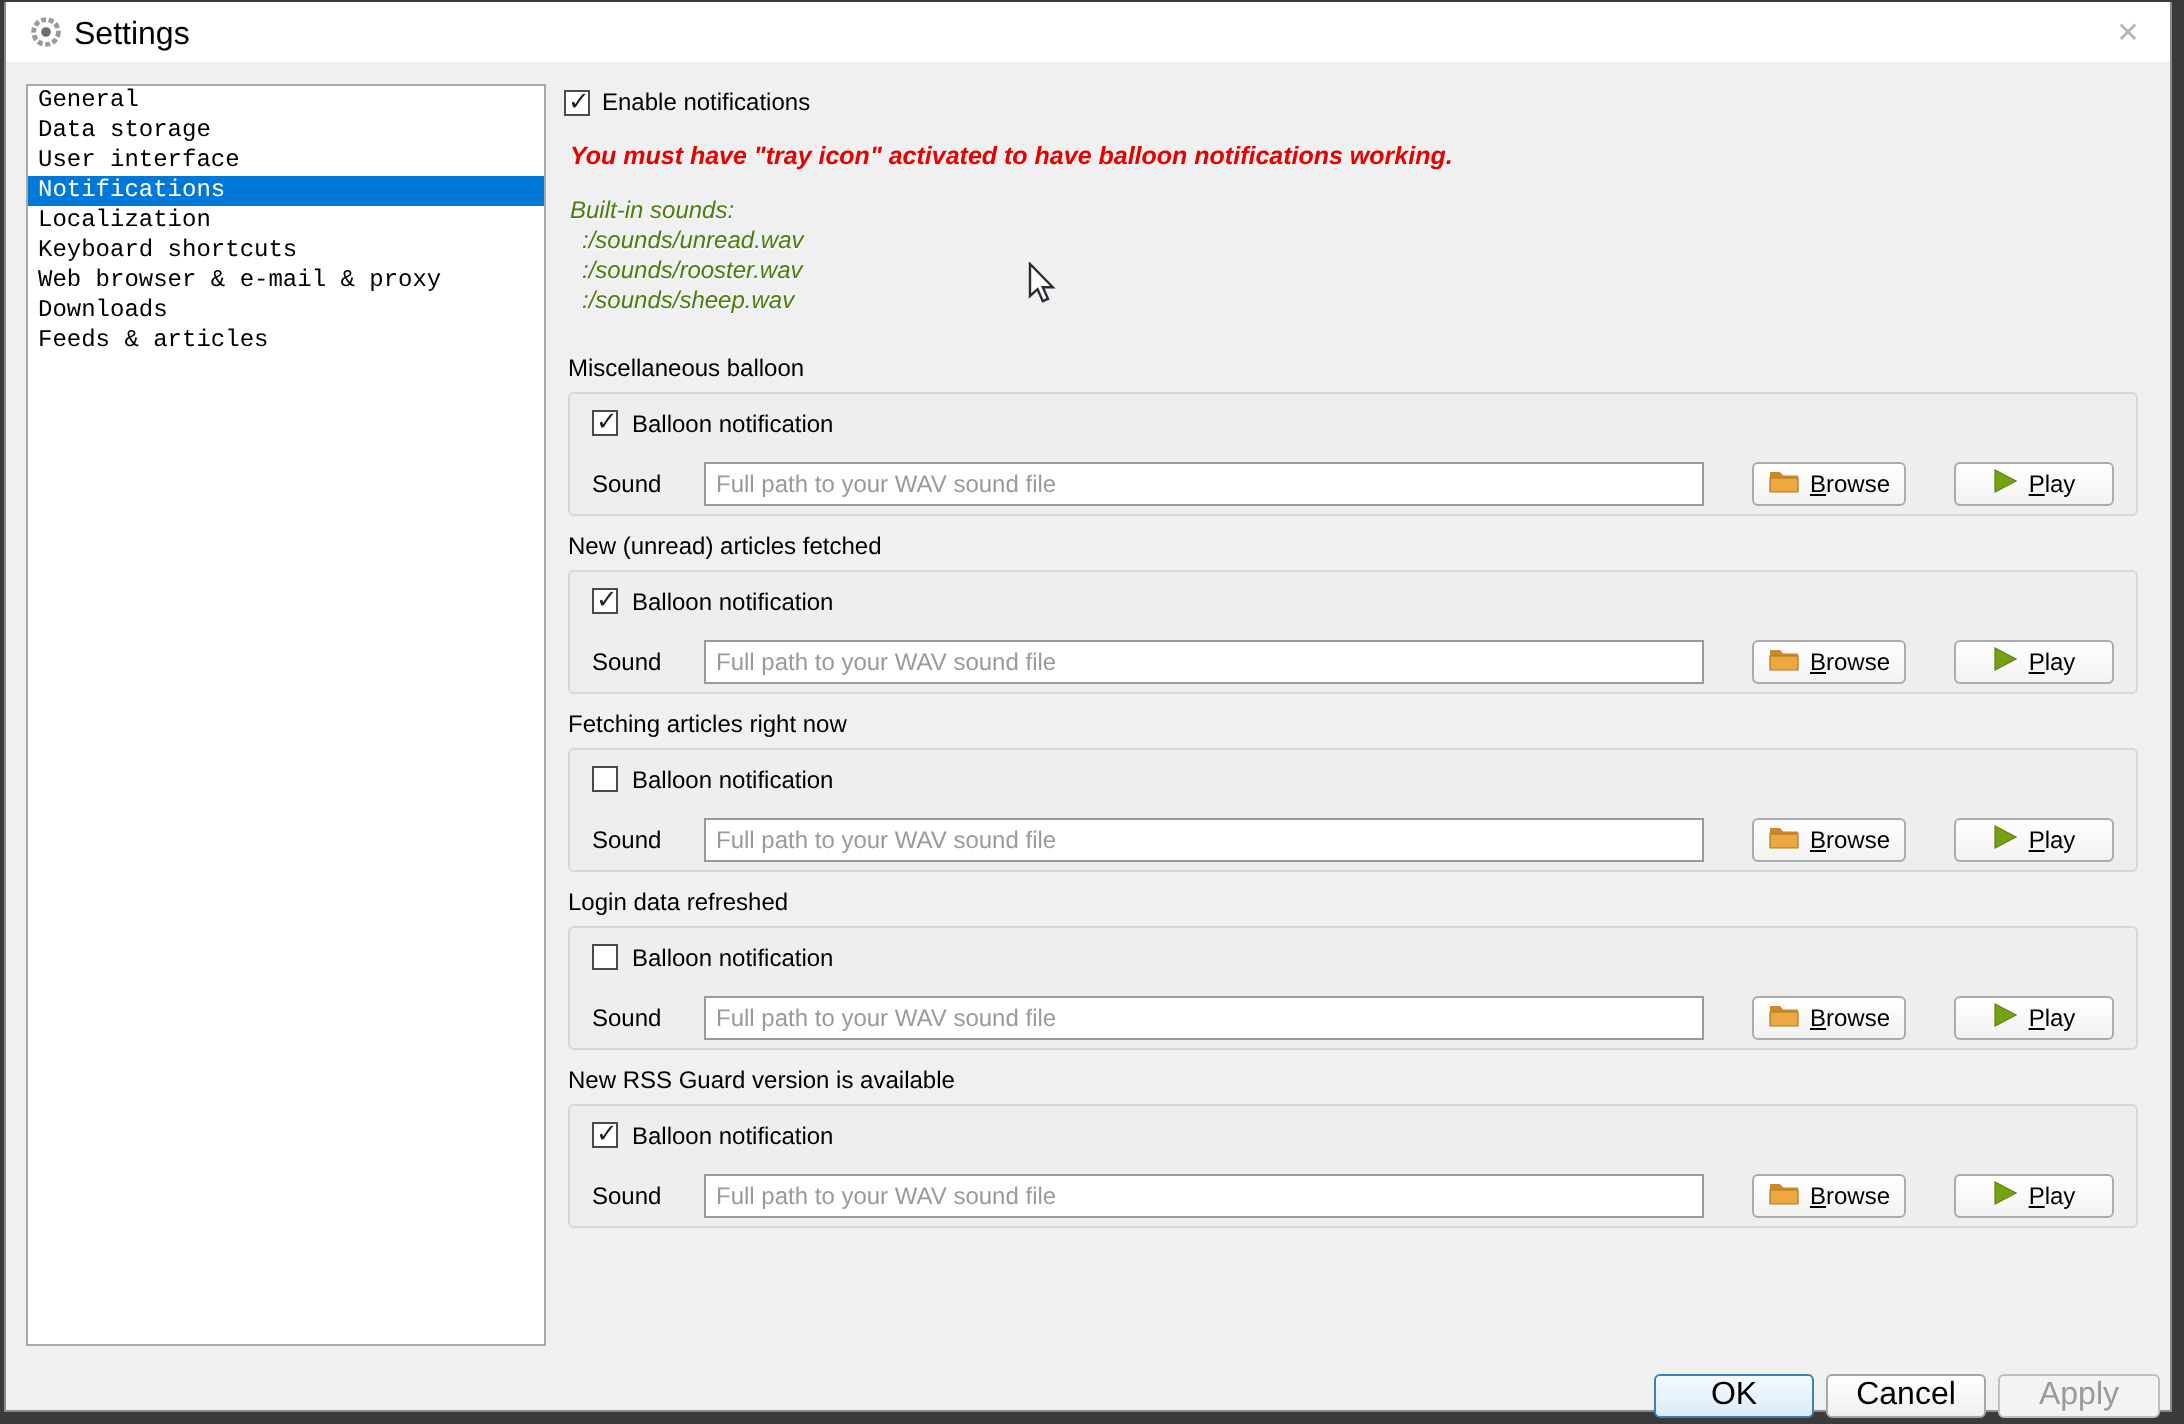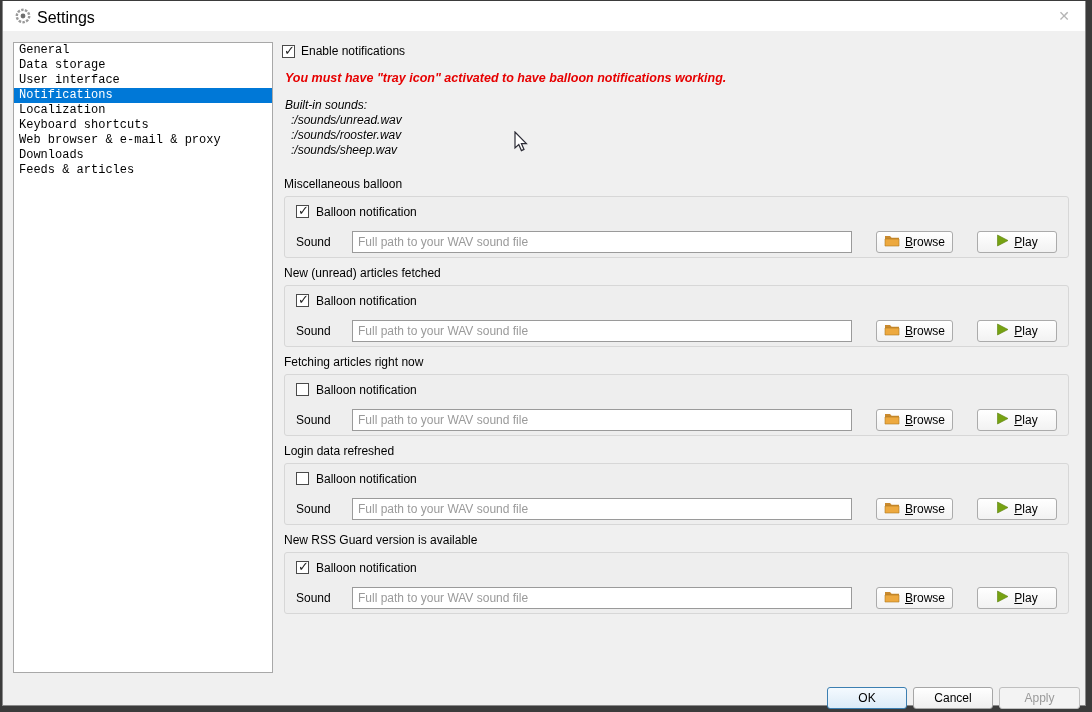--- a/index.html
+++ b/index.html
@@ -28,21 +28,21 @@
 
   .cb { display:inline-block; width:13px; height:13px; background:#ffffff;
         border:1px solid #4a4a4a; position:relative; vertical-align:middle; flex:none; }
   .cb .mark { position:absolute; left:1px; top:-3px; font-size:13px; font-weight:bold; color:#222; }
 
   .enable-row { position:absolute; left:-2px; top:43px; display:flex; align-items:center; gap:6px; }
 
   .warning { position:absolute; left:1px; top:70px; color:#e60000; font-weight:bold;
              font-style:italic; font-size:12.5px; }
 
-  .sounds { position:absolute; left:1px; top:97px; font-style:italic; color:#000000;
+  .sounds { position:absolute; left:1px; top:97px; font-style:italic; color:#4d7c0f;
             text-shadow:0 1px 0 rgba(255,255,255,.9); line-height:15px; }
   .sounds .file { padding-left:6px; }
 
   .sections { position:absolute; left:0; top:176px; width:785px; }
   .section { margin-bottom:8px; }
   .section-title { height:15px; line-height:15px; margin-bottom:4px; }
   .group-box { width:785px; height:62px; background:#eeeeee; border:1px solid #d7d7d7;
                border-radius:3px; padding:7px 11px; }
   .balloon-row { display:flex; align-items:center; gap:7px; height:15px; }
   .sound-row { display:flex; align-items:center; margin-top:12px; height:22px;gap:16px; }
@@ -52,21 +52,21 @@
                  padding:0 5px; color:#000; }
   .sound-input::placeholder { color:#9a9a9a; opacity:1; }
   .tool-btn { height:22px; margin-left:8px; display:flex; align-items:center; justify-content:center;
               gap:5px; background:linear-gradient(#ffffff,#f2f2f2); border:1px solid #ababab;
               border-radius:3px; font-size:12px; padding:4px 10px; }
   .btn-browse { width:77px; }
   .btn-play { width:80px;text-align:right; }
 
   
   .footer-btn { position:absolute; top:686px; height:22px; display:flex; align-items:center;
-                justify-content:center; font-size:12px; border-radius:3px; }
+                justify-content:center; font-size:16px; border-radius:3px; }
   .btn-ok { left:824px; width:80px; background:linear-gradient(#f4faff,#dcebf7);
             border:1px solid #3c7fb1; }
   .btn-cancel { left:910px; width:80px; background:linear-gradient(#ffffff,#efefef);
                 border:1px solid #a6a6a6; }
   .btn-apply { left:996px; width:81px; background:#f3f3f3; border:1px solid #bfbfbf; color:#9a9a9a; }
 
   .cursor { position:absolute; left:513px; top:131px; width:16px; height:22px; pointer-events:none; }
   u { text-decoration:underline; }
 </style>
 </head>

